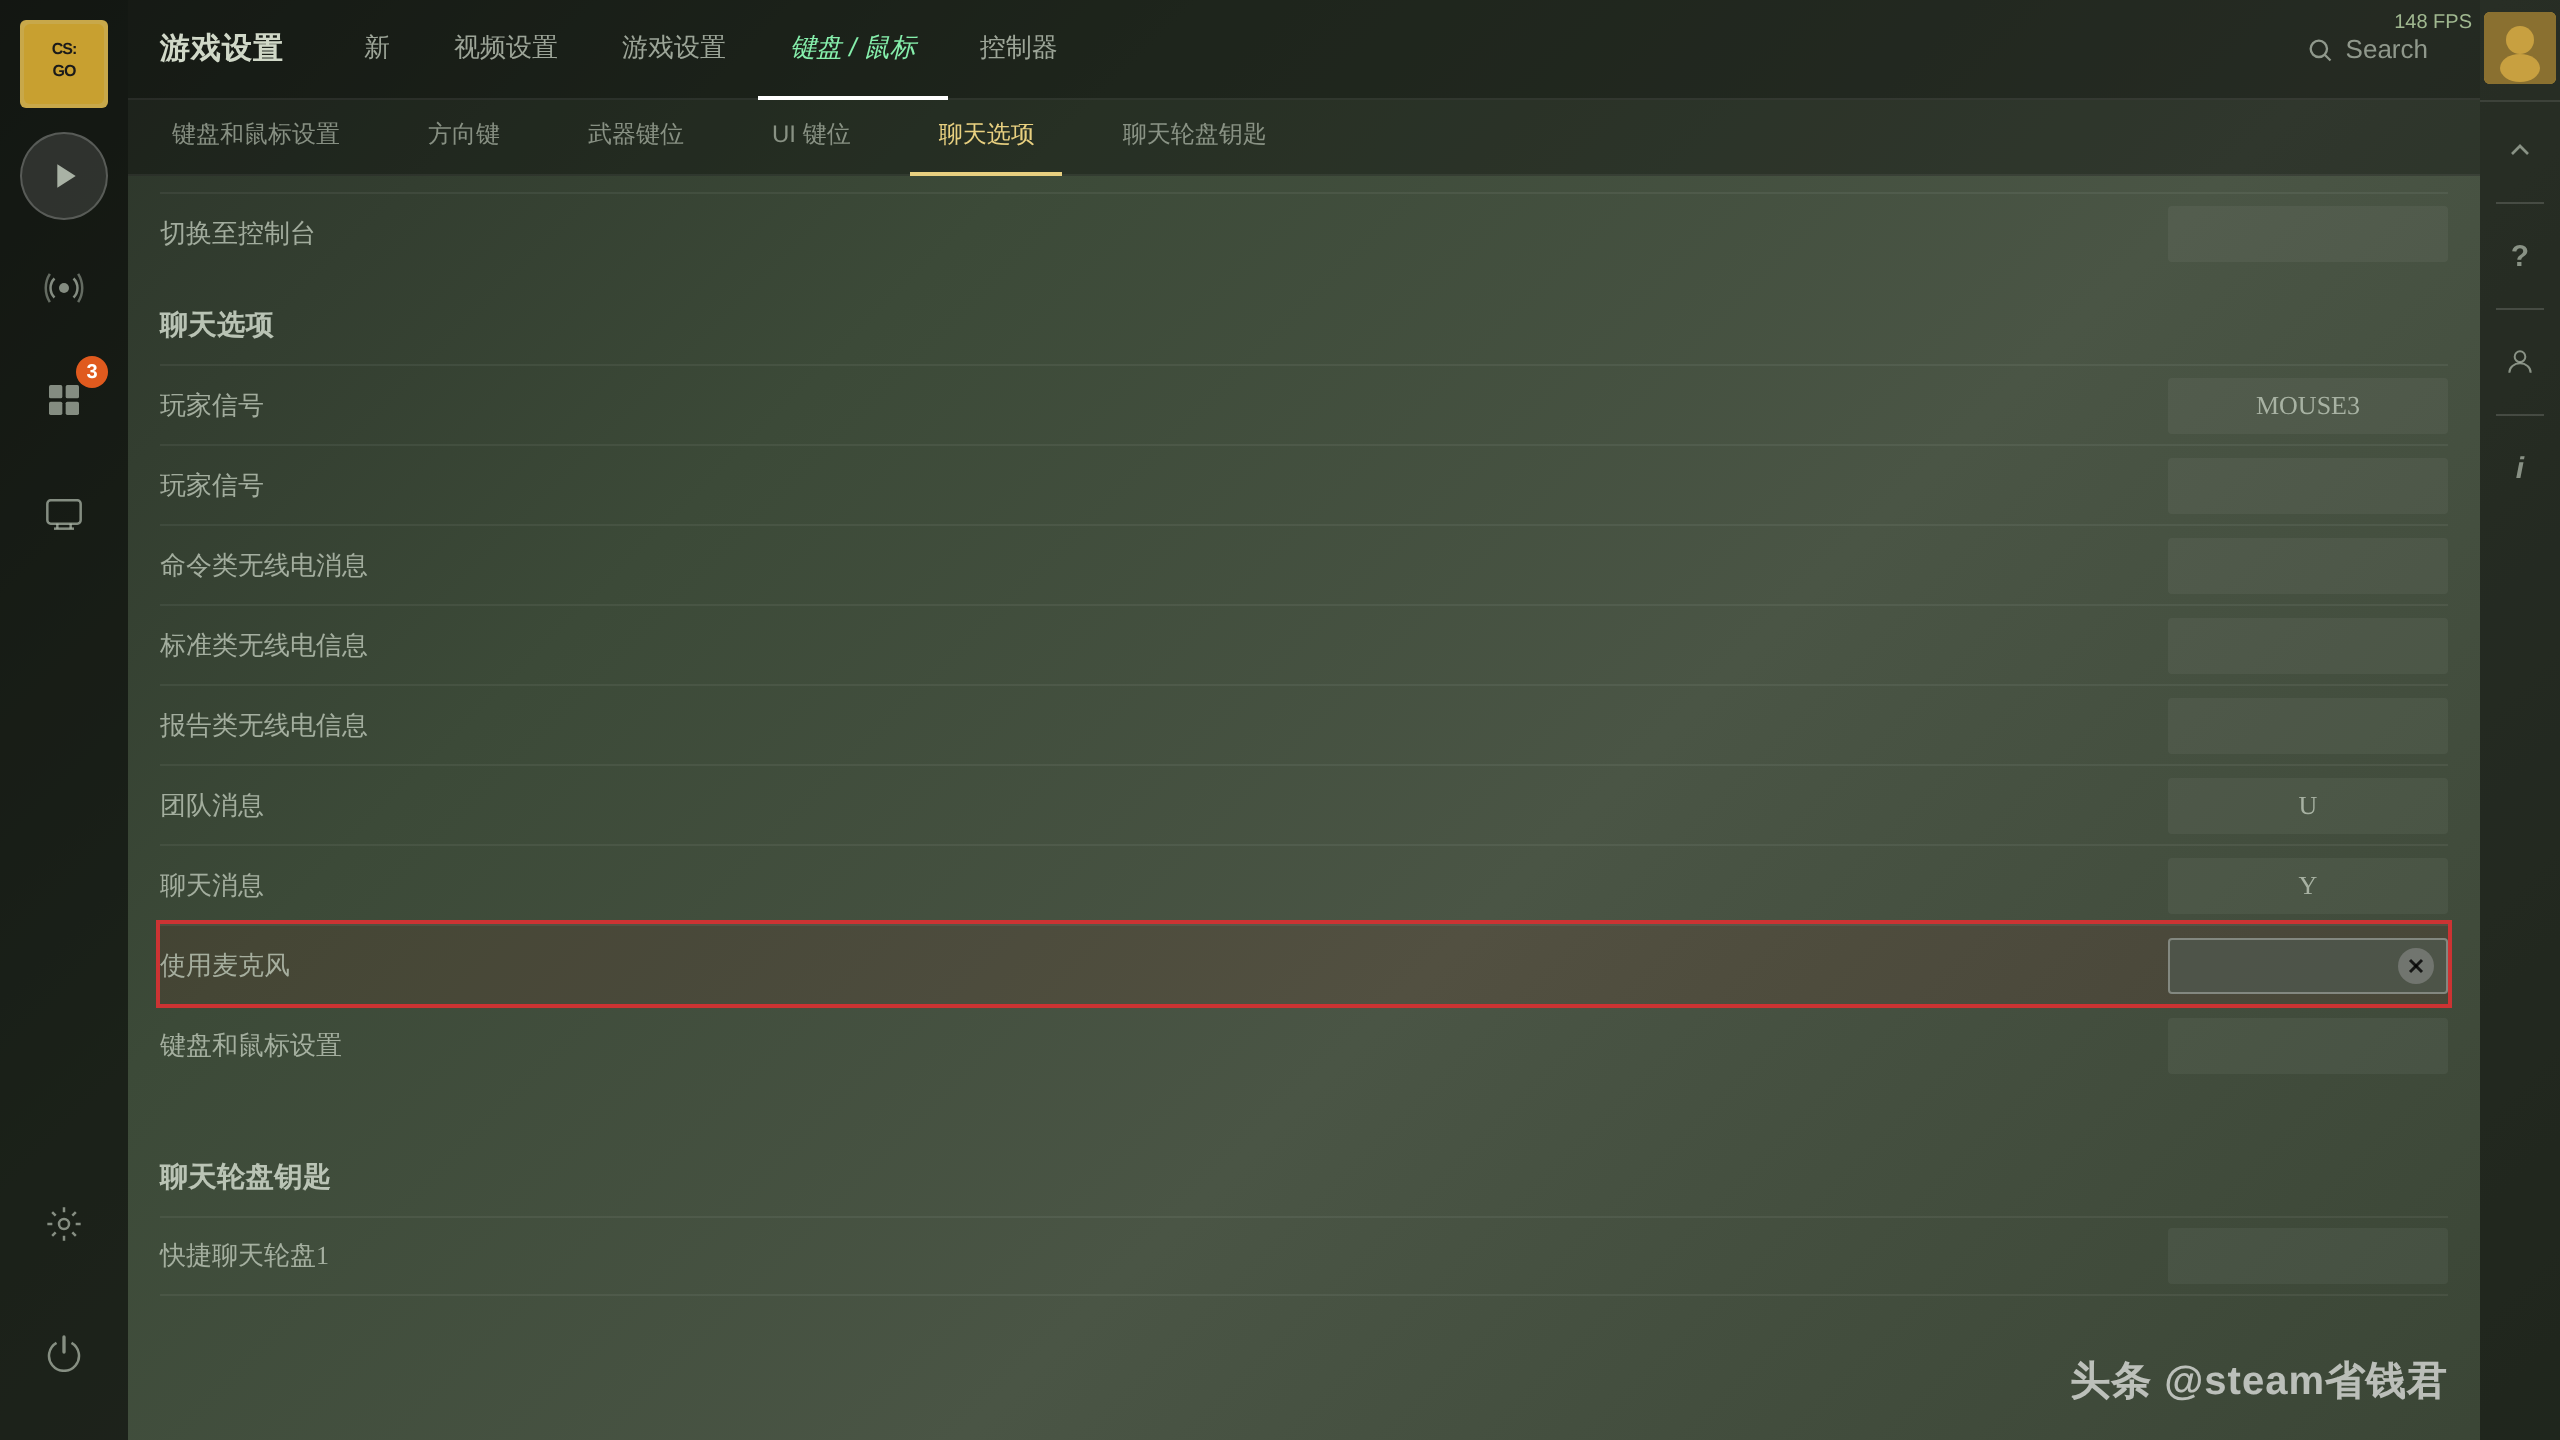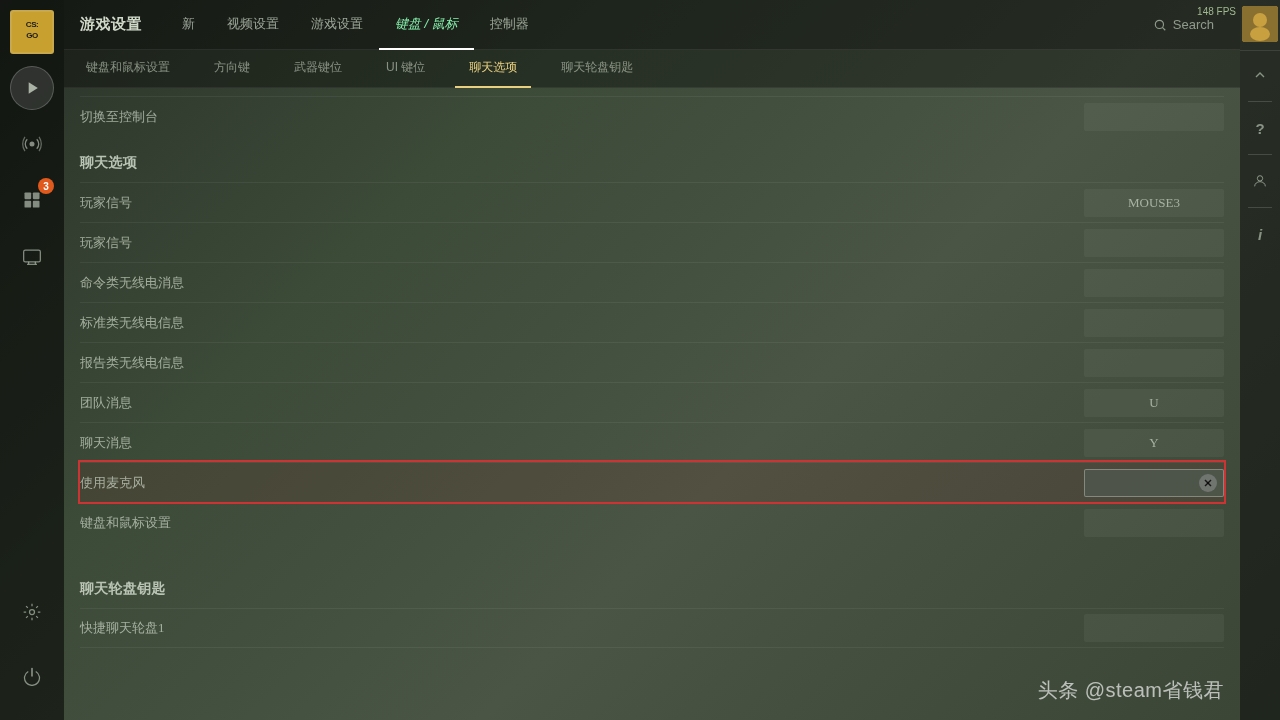--- a/index.html
+++ b/index.html
@@ -360,21 +360,21 @@
     }
 
     
     .watermark {
       position: absolute;
       bottom: 16px;
       right: 56px;
       font-size: 20px;
       color: rgba(255,255,255,0.65);
       z-index: 20;
-      font-weight: 400;
+      font-weight: 700;
       letter-spacing: 0.5px;
     }
 
     
     .section-gap {
       height: 20px;
     }
   </style>
 </head>
 <body>

